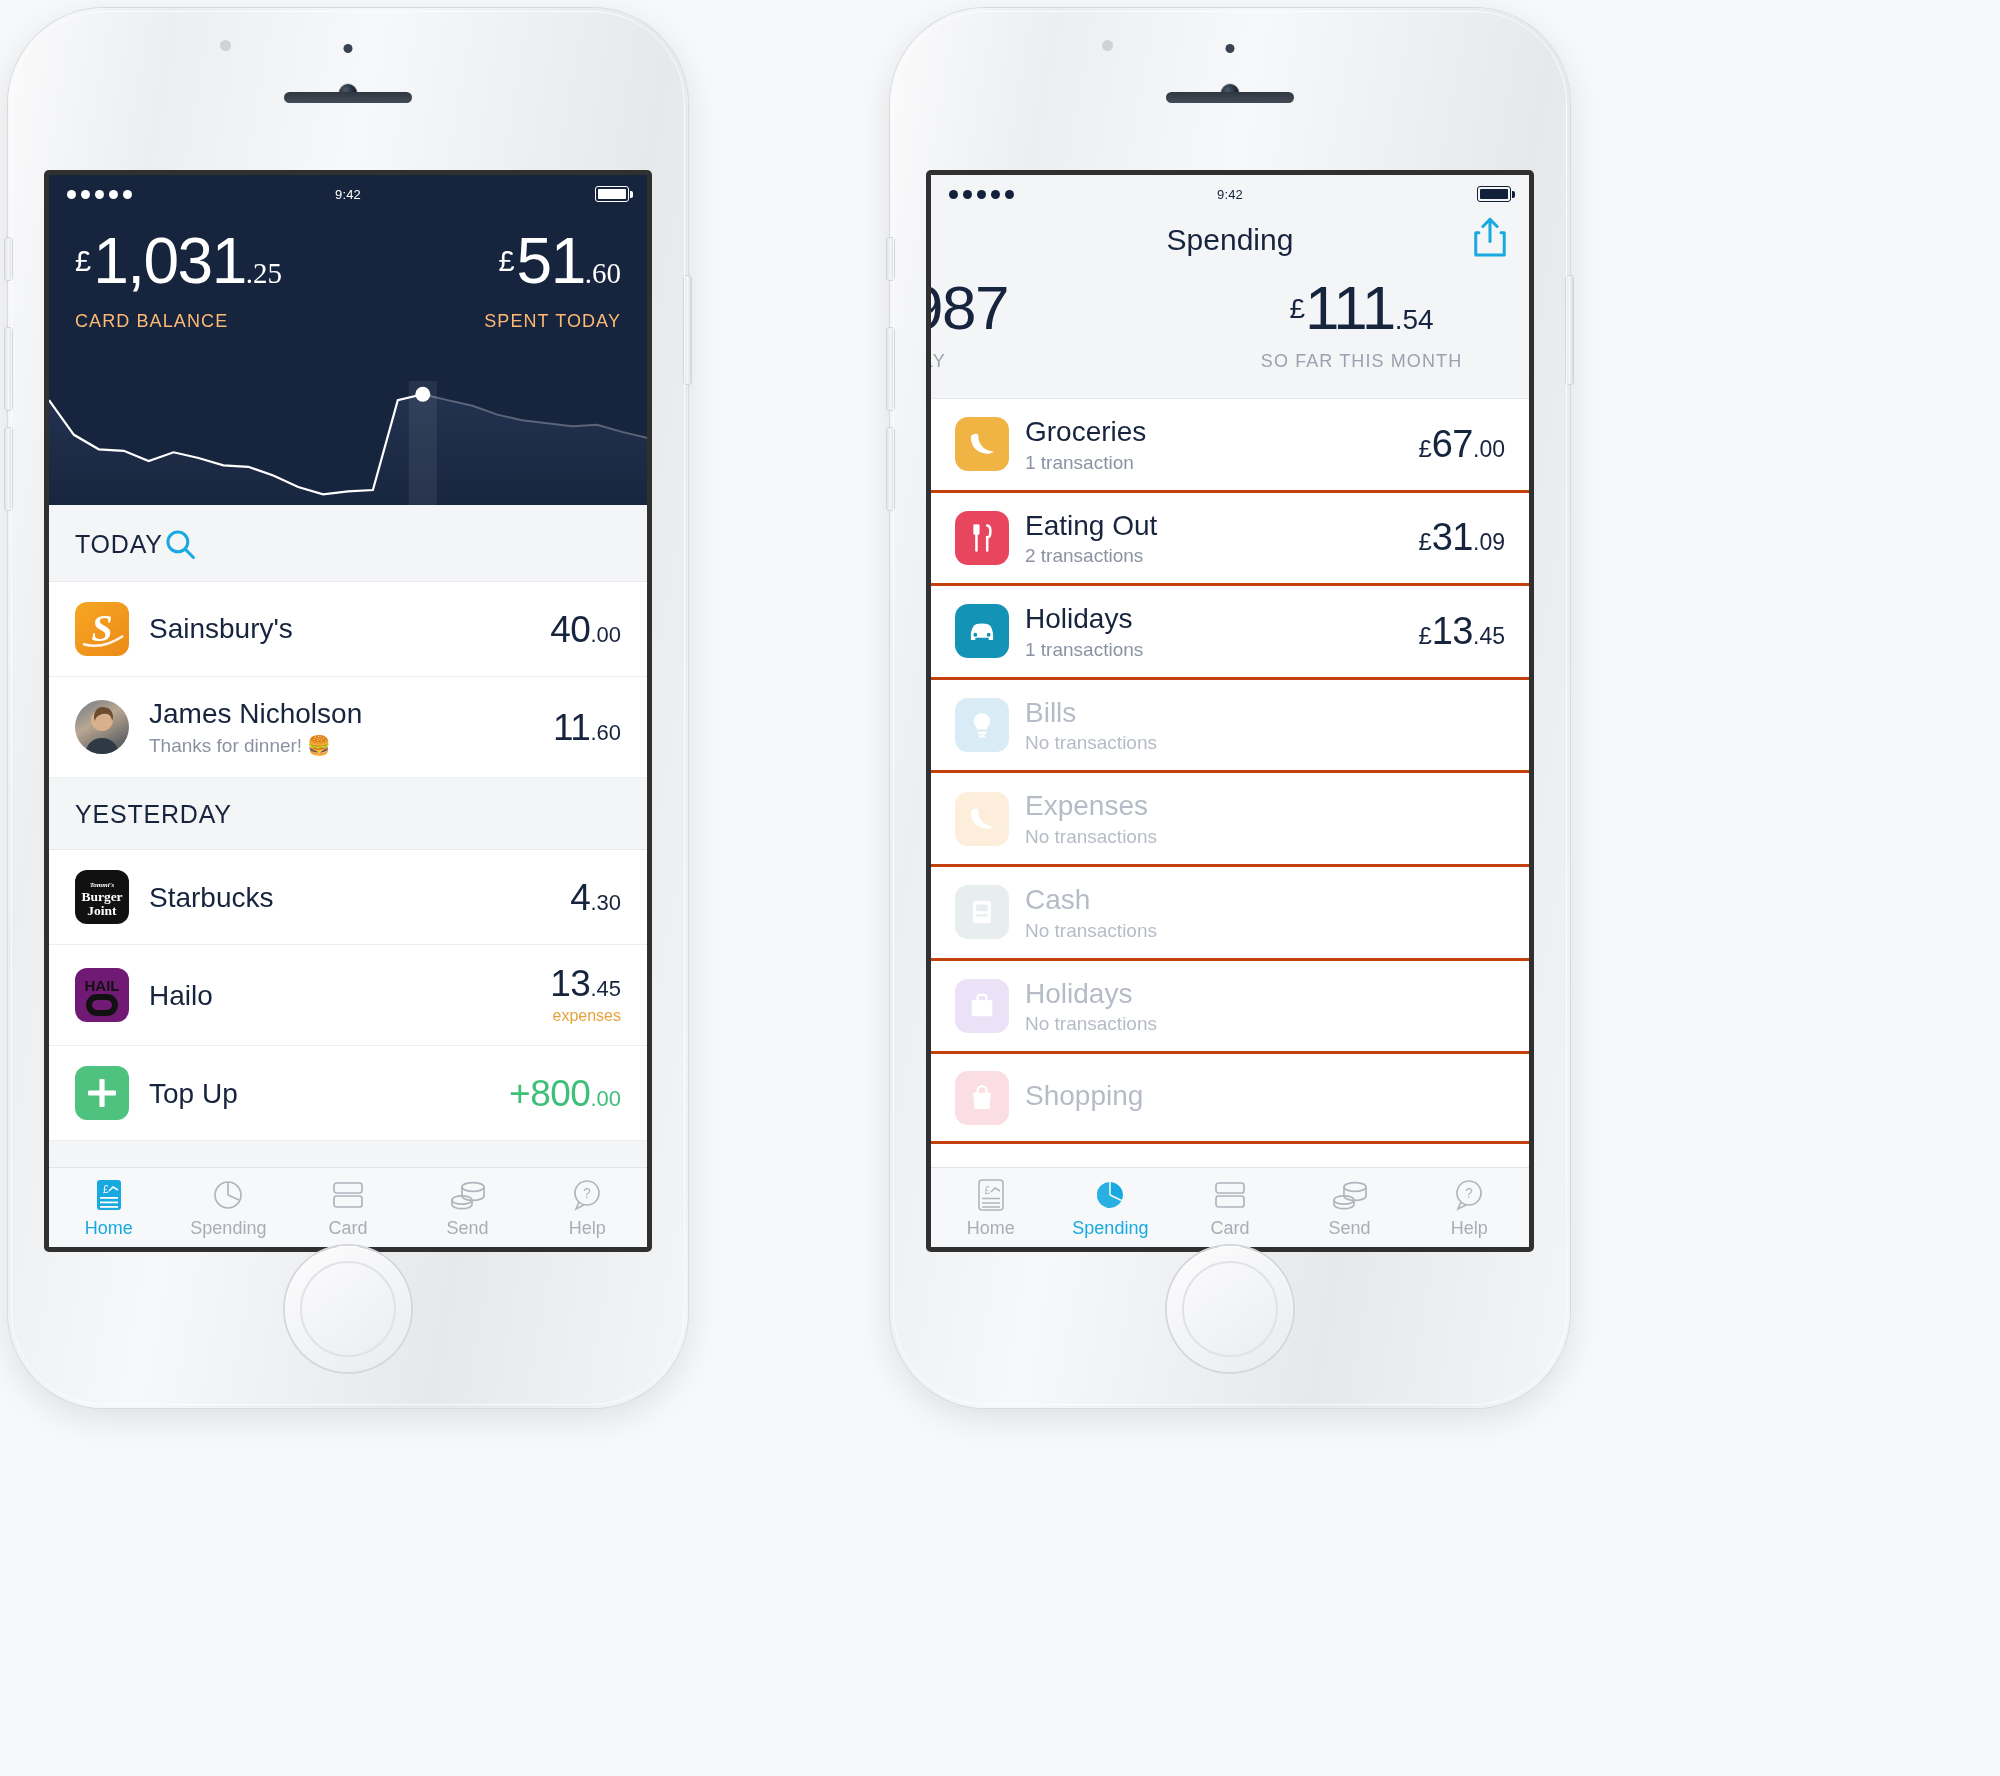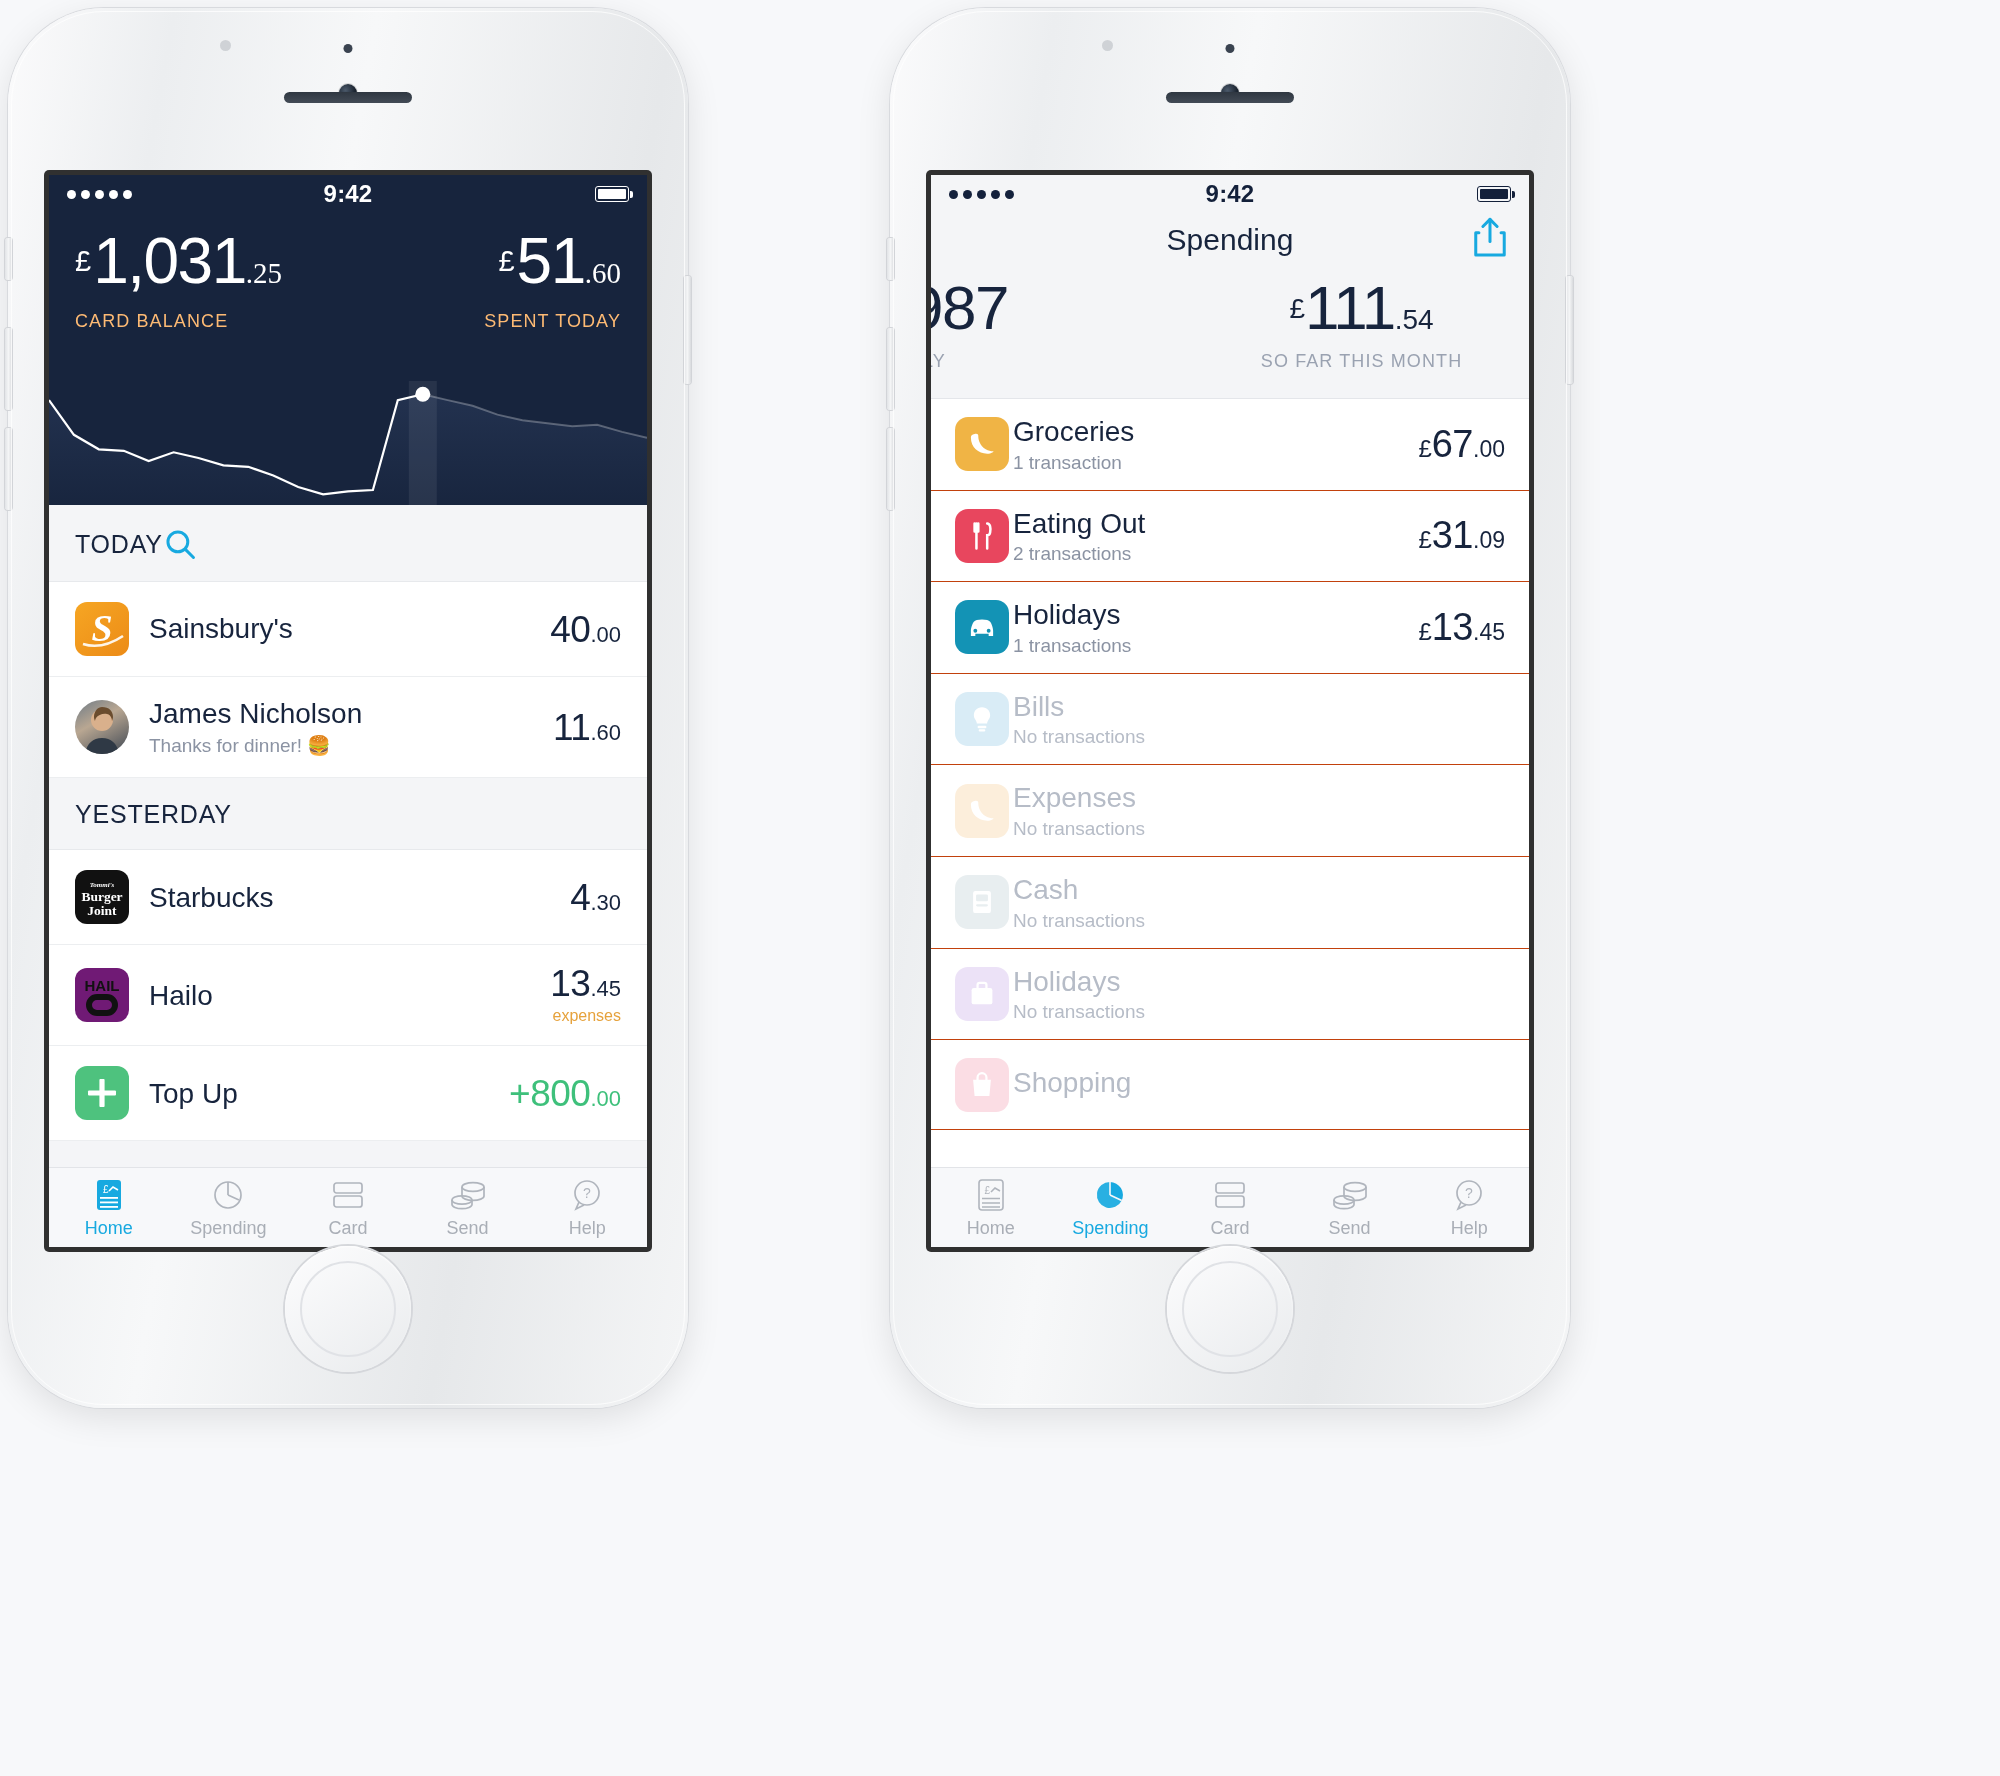--- a/index.html
+++ b/index.html
@@ -84,21 +84,21 @@
   
   .statusbar {
     height:38px; display:flex; align-items:center;
     padding:0 18px; font-size:19px; font-weight:bold;
     position:relative; flex:0 0 auto;
   }
   .sb-dots { display:flex; gap:5px; }
   .sb-dots i { width:9px; height:9px; border-radius:50%; display:block; }
   .sb-time {
     position:absolute; left:50%; transform:translateX(-50%);
-    font-size:24px; font-weight:bold; letter-spacing:.2px;
+    font-size:13px; font-weight:normal; letter-spacing:.2px;
   }
   .sb-batt {
     margin-left:auto; width:34px; height:16px; border-radius:3px;
     position:relative; border:1.6px solid currentColor;
   }
   .sb-batt i { position:absolute; inset:2px; display:block; background:currentColor; border-radius:1px; }
   .sb-batt:after{
     content:""; position:absolute; right:-5px; top:4px; width:3px; height:7px;
     background:currentColor; border-radius:0 2px 2px 0;
   }
@@ -172,22 +172,22 @@
   .sh-left { width:44%; padding-left:0; }
   .sh-right{ width:56%; text-align:center; }
   .sh-big { font-size:62px; font-weight:300; color:#17243d; letter-spacing:-1.5px; line-height:1; }
   .sh-cur { font-size:28px; font-weight:300; color:#17243d; position:relative; top:-11px; }
   .sh-dec { font-size:28px; font-weight:300; color:#17243d; }
   .sh-cap { font-size:18px; letter-spacing:1.1px; color:#9aa2b1; margin-top:12px; }
   .sh-left .sh-big { margin-left:-22px; }
   .sh-left .sh-cap { margin-left:-22px; }
 
   .cat-row {
-    display:flex; align-items:center; gap:4px;
-    padding:16px 24px; border-bottom:1px solid #c2410c; min-height:90px;
+    display:flex; align-items:center; gap:16px;
+    padding:16px 24px; border-bottom:3px solid #c2410c; min-height:90px;
   }
   .cat-ico {
     width:54px; height:54px; border-radius:13px; flex:0 0 auto;
     display:flex; align-items:center; justify-content:center; color:#fff;
   }
   .cat-mid { flex:1 1 auto; }
   .cat-name { font-size:28px; color:#17243d; line-height:1.2; }
   .cat-sub { font-size:19px; color:#8b93a3; margin-top:3px; }
   .cat-amt { display:flex; align-items:baseline; white-space:nowrap; }
   .cat-cur { font-size:24px; font-weight:300; color:#17243d; }

